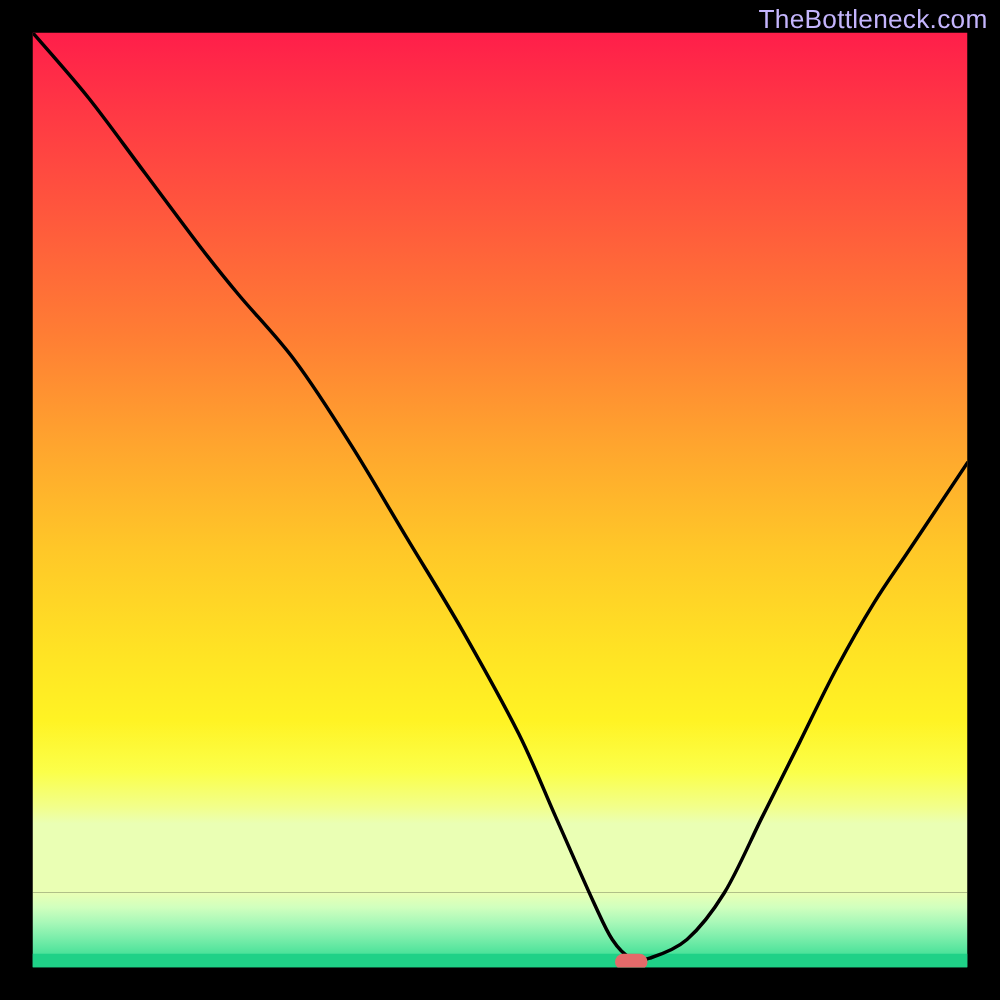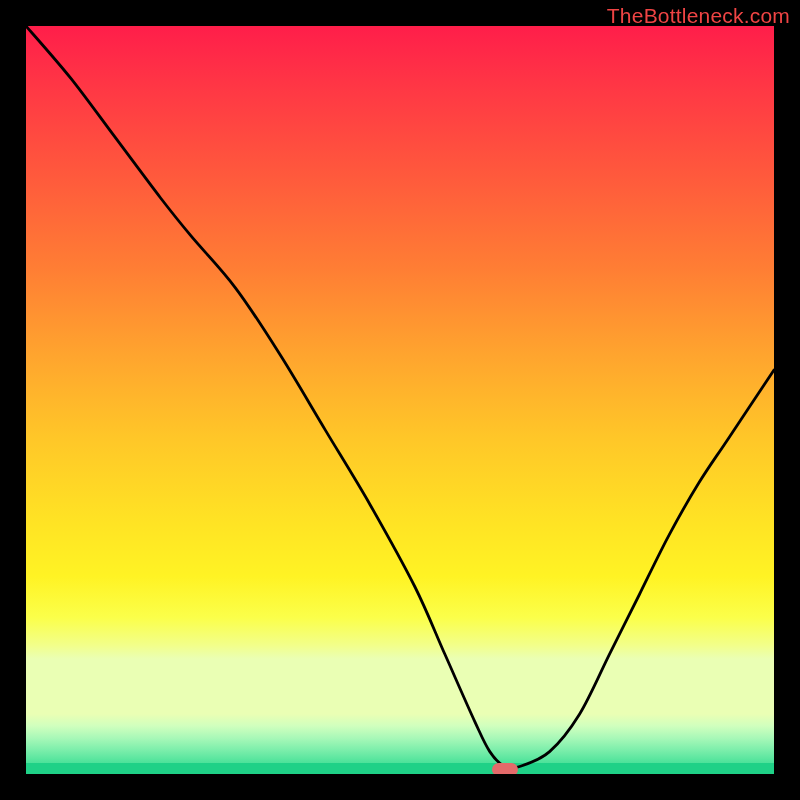--- a/index.html
+++ b/index.html
@@ -14,21 +14,21 @@
   .frame {
     position: relative;
     width: 800px;
     height: 800px;
     background: #000;
   }
   .watermark {
     position: absolute;
     top: 4px;
     right: 10px;
-    color: #ef4444;
+    color: #c4b5fd;
     font-size: 21px;
     font-weight: 500;
     letter-spacing: 0.2px;
     z-index: 10;
   }
   .plot-area {
     position: absolute;
     left: 26px;
     top: 26px;
     width: 748px;

